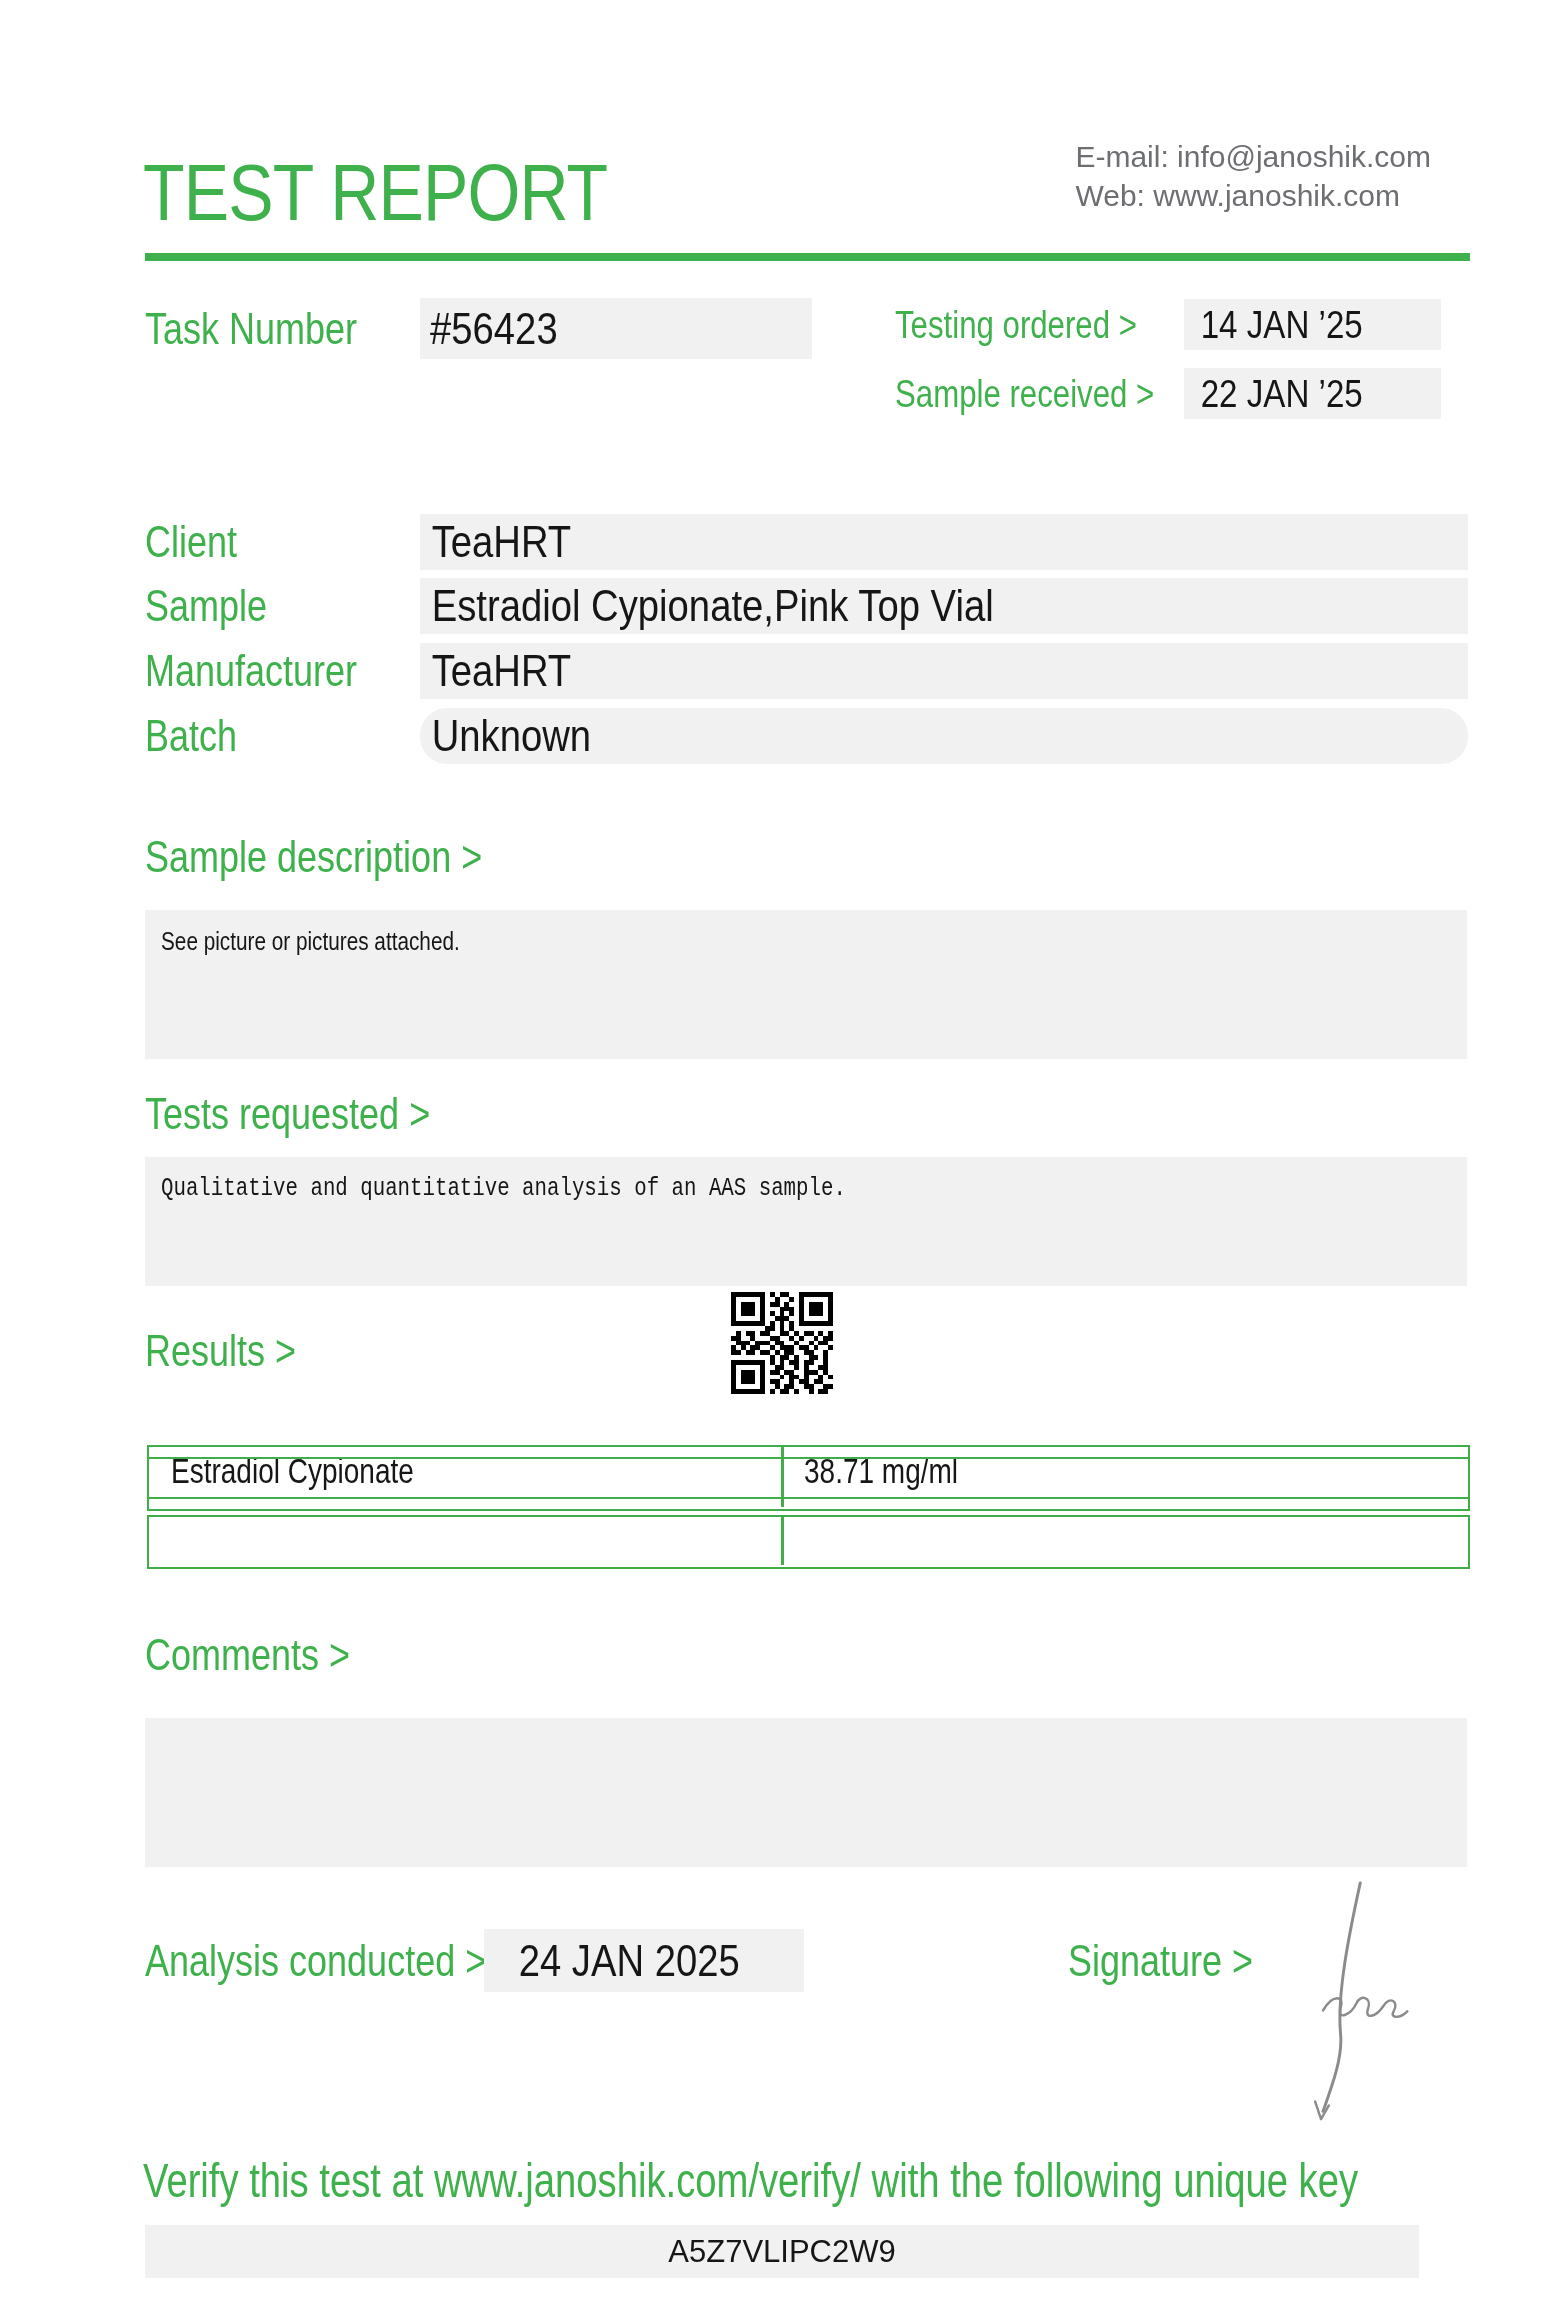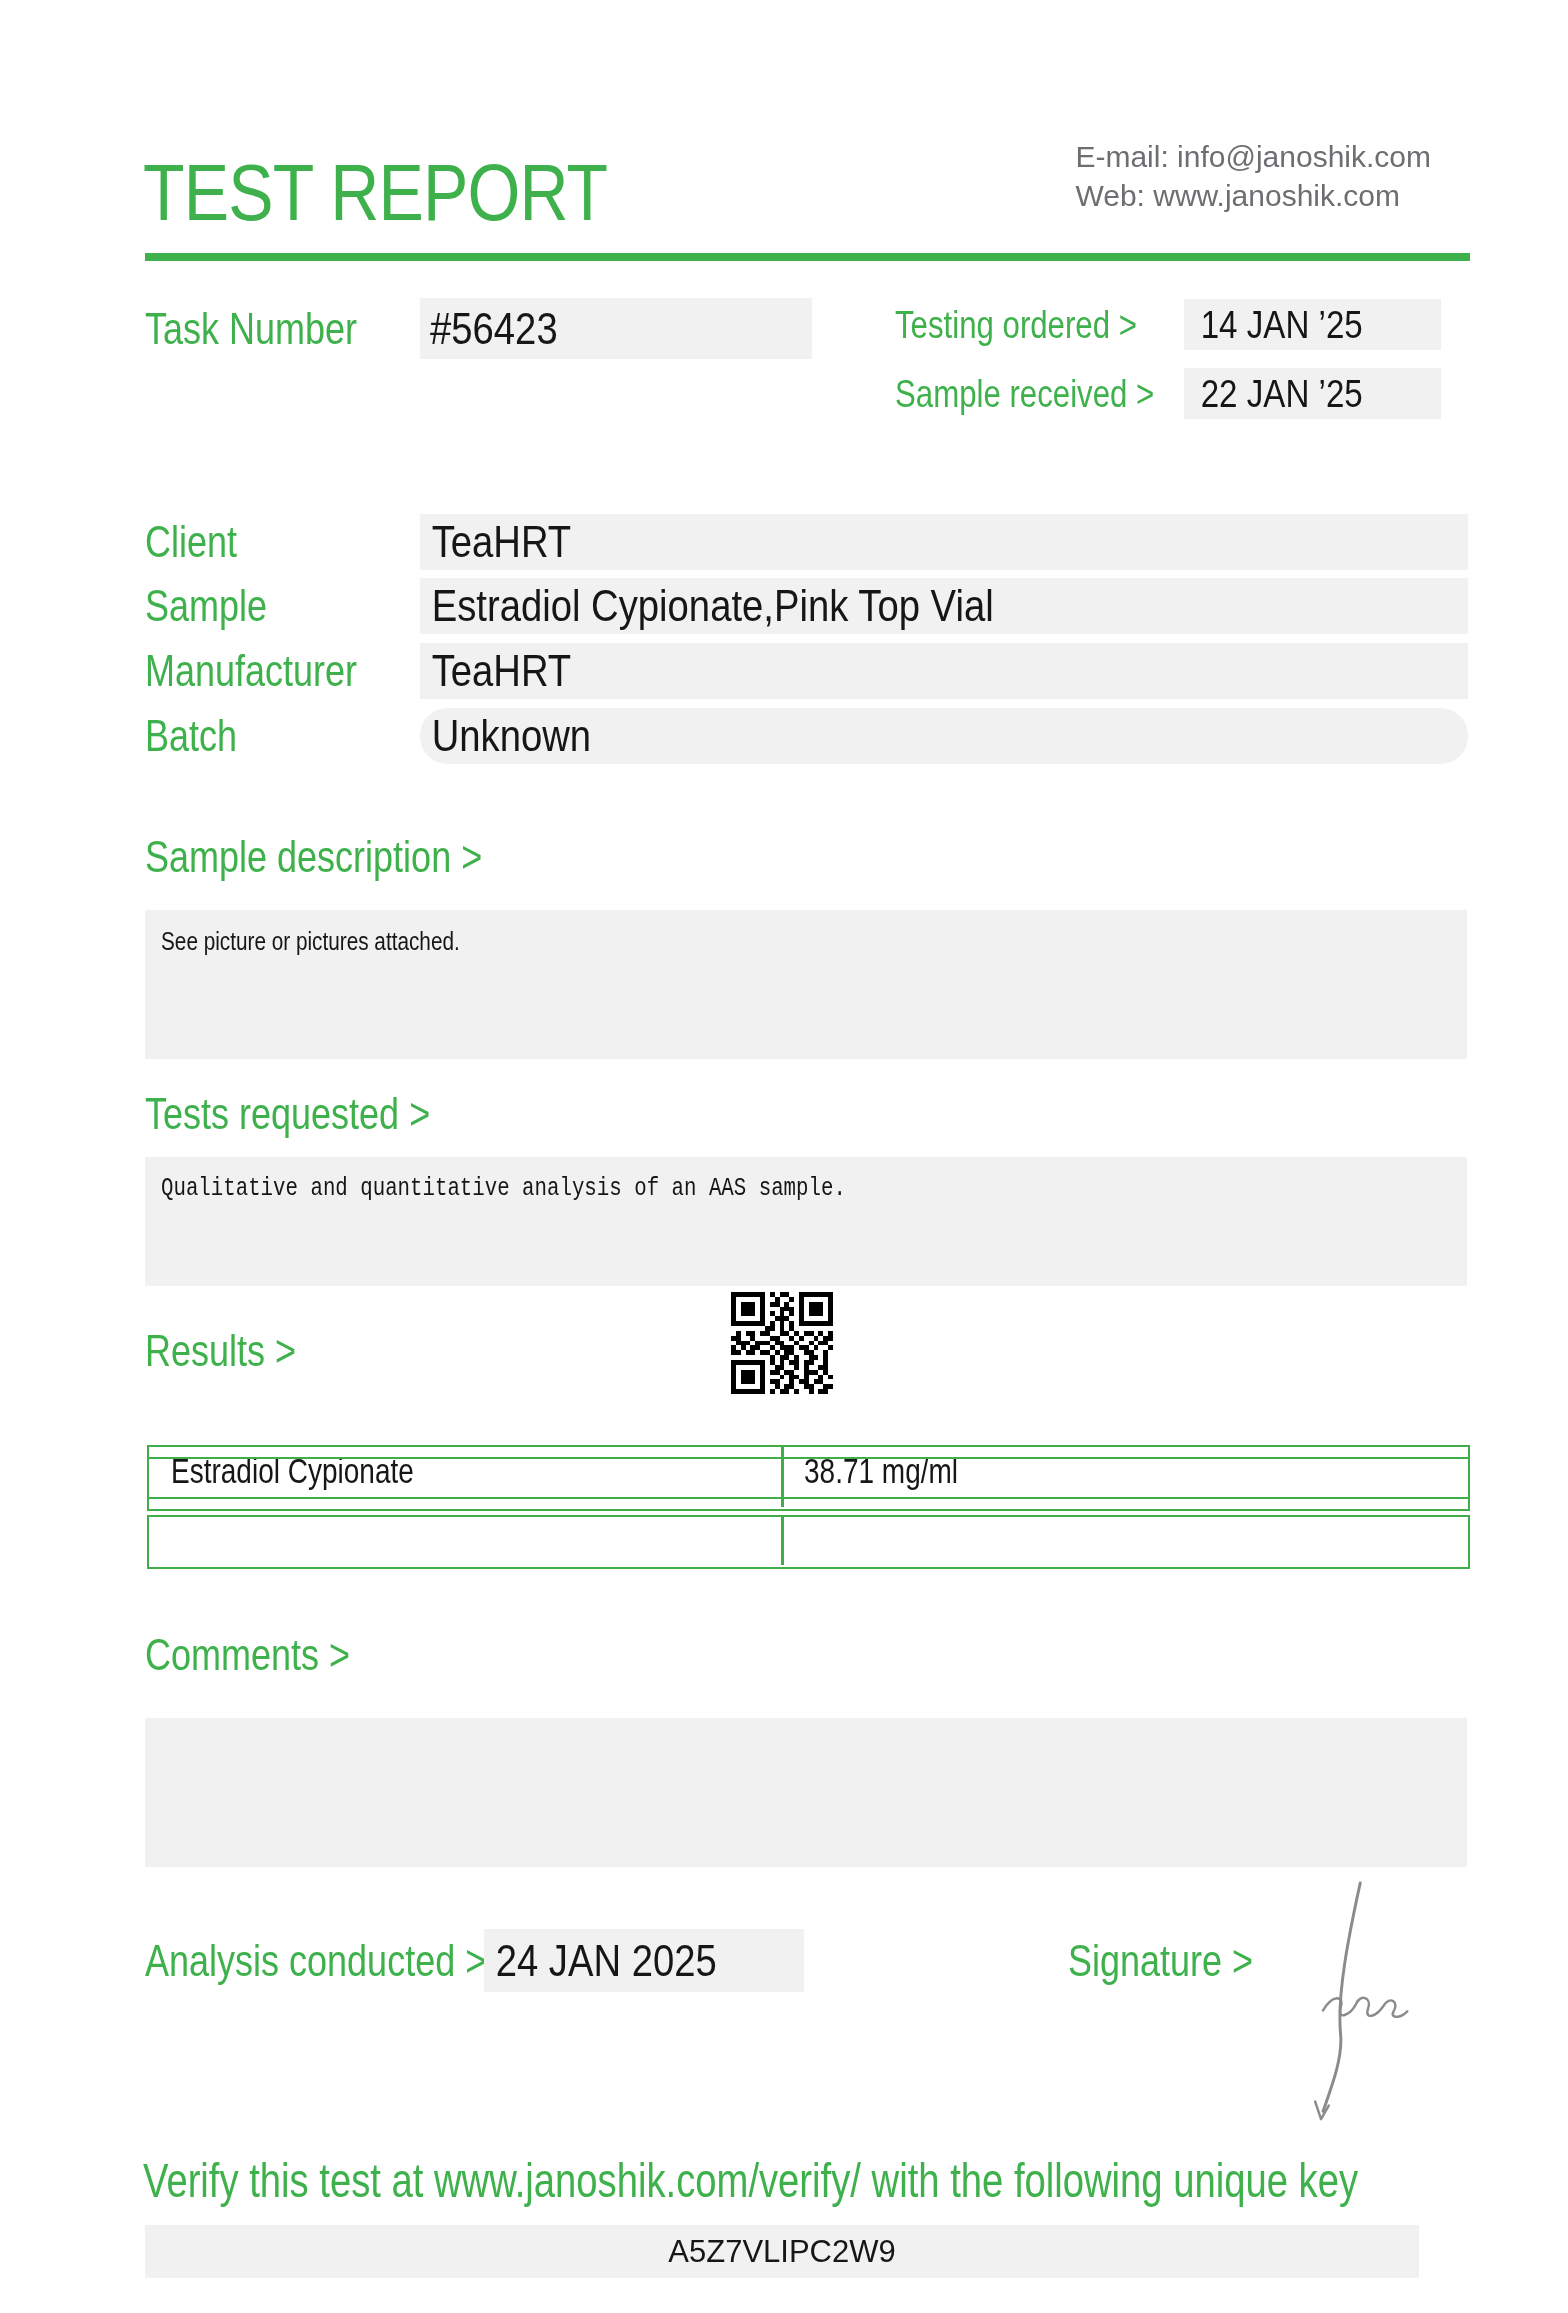--- a/index.html
+++ b/index.html
@@ -62,21 +62,21 @@
   .t-cell-l,.t-cell-r{position:absolute;top:0;height:48px;font-size:35px;line-height:48px;}
   .t-cell-l{left:21.6px;}
   .t-cell-r{left:655px;}
 
   #qr{left:731px;top:1292px;width:102px;height:102px;background:#fff;display:grid;grid-template-columns:repeat(21,1fr);grid-auto-rows:1fr;}
   #qr div{width:100%;height:100%;}
   #qr .qm{background:#000;}
 
   
   #analysis-label{left:145px;top:1929px;line-height:63px;font-size:45px;}
-  #analysis-box{left:484px;top:1929px;width:320px;height:63px;}
+  #analysis-box{left:484px;top:1929px;width:320px;height:63px;text-align:center;}
   #analysis-box span{font-size:45px;line-height:63px;padding-left:13.7px;}
   #signature-label{left:1068px;top:1929px;line-height:63px;font-size:45px;}
   #signature-svg{left:1262px;top:1878px;}
 
   #verify-line{left:143px;top:2152px;font-size:49px;color:var(--green);}
   #key-box{left:145px;top:2225px;width:1274px;height:53px;text-align:center;}
   #key-box span{font-size:31px;line-height:53px;}
 </style>
 </head>
 <body>

